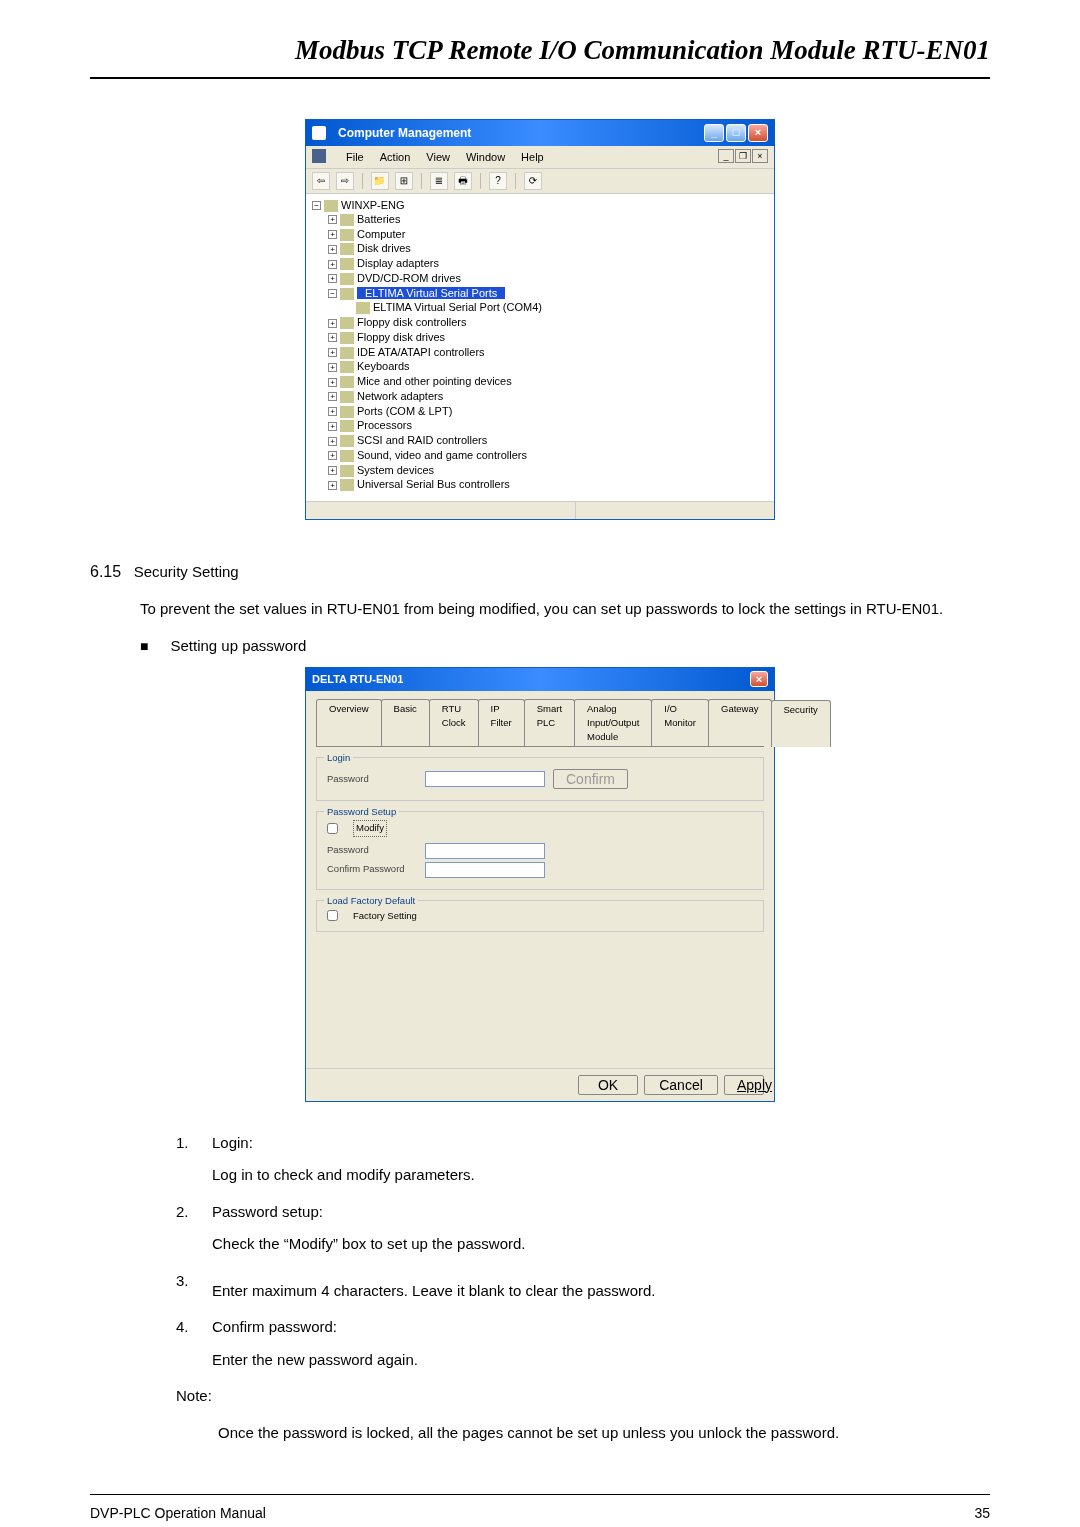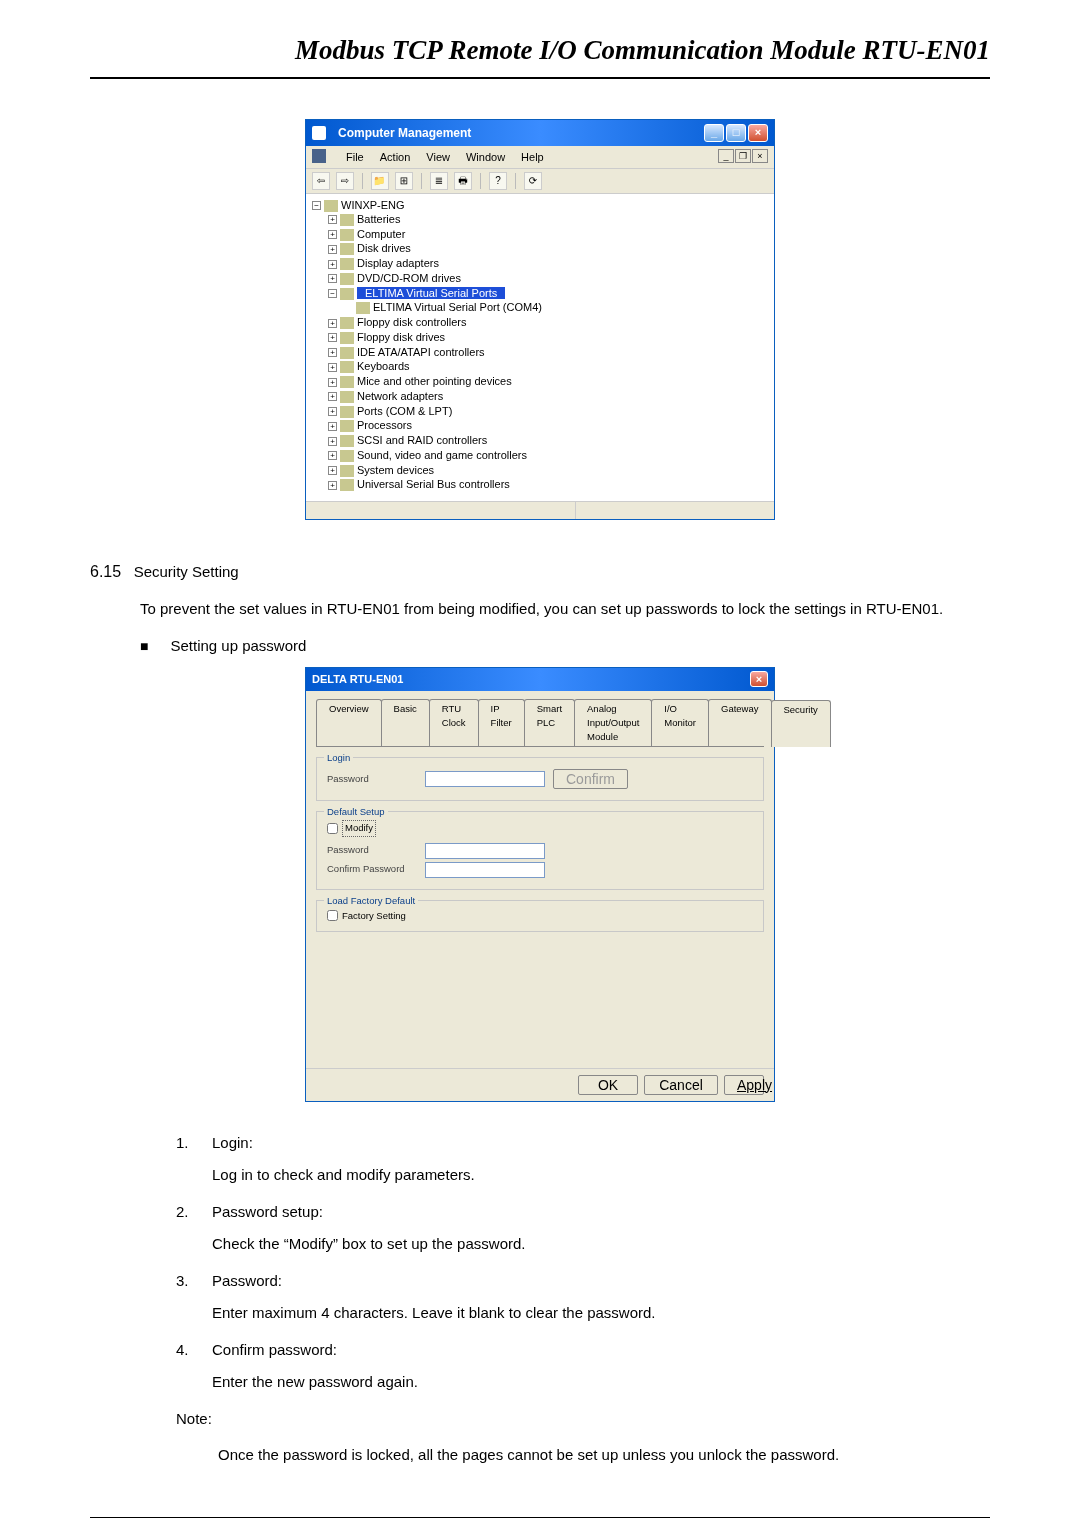--- a/index.html
+++ b/index.html
@@ -133,21 +133,21 @@
     padding: 8px 10px;
     position: relative;
     background: #ece9d8;
   }
   .sec-group-title { position: absolute; top: -7px; left: 7px; background: #ece9d8; padding: 0 3px; font-size: 9.5px; color: #0a3f8a;}
   .sec-row { display: flex; align-items: center; gap: 8px; margin: 3px 0; font-size: 9.5px; color: #444;}
   .sec-row label { width: 90px; }
   .sec-row input[type=text] { width: 120px; height: 16px; border: 1px solid #7a9ac8; background:#fff; font-size:9px; padding:0 2px;}
   .sec-btn { padding: 1px 12px; border: 1px solid #888; background: #ece9d8; font-size: 14px; border-radius: 2px;}
   .sec-btn.disabled { color: #9a9a9a; }
-  .sec-check { display: flex; align-items: center; gap: 4px; font-size: 9.5px; }
+  .sec-check { display: flex; align-items: center; gap: 15px; font-size: 9.5px; }
   .sec-check input { width: 11px; height: 11px; }
   .sec-footer { display: flex; justify-content: flex-end; gap: 6px; padding: 6px 10px; border-top: 1px solid #ccc; background:#ece9d8;}
   .sec-spacer { height: 120px; }
   
   .num-list { margin: 10px 0 10px 86px; }
   .num-item { display: flex; gap: 18px; margin-bottom: 14px; }
   .num-item .num { width: 18px; }
   .num-item .lbl { font-weight: normal; }
   .num-item .desc { margin-top: 10px; }
   .note-block { margin-left: 86px; margin-top: 4px; }
@@ -274,21 +274,21 @@
     <div class="sec-group">
       <div class="sec-group-title">Login</div>
       <div class="sec-row">
         <label>Password</label>
         <input type="text" style="">
         <button class="sec-btn disabled">Confirm</button>
       </div>
     </div>
 
     <div class="sec-group">
-      <div class="sec-group-title">Default Setup</div>
+      <div class="sec-group-title">Password Setup</div>
       <div class="sec-check">
         <input type="checkbox" style="">
         <span style="border:1px dotted #666;padding:0 2px;">Modify</span>
       </div>
       <div class="sec-row" style="margin-top:6px;">
         <label>Password</label>
         <input type="text" style="">
       </div>
       <div class="sec-row">
         <label>Confirm Password</label>
@@ -323,21 +323,20 @@
   <div class="num-item">
     <div class="num">2.</div>
     <div>
       <div class="lbl">Password setup:</div>
       <div class="desc">Check the “Modify” box to set up the password.</div>
     </div>
   </div>
   <div class="num-item">
     <div class="num">3.</div>
     <div>
-      <div class="lbl">Password:</div>
       <div class="desc">Enter maximum 4 characters. Leave it blank to clear the password.</div>
     </div>
   </div>
   <div class="num-item">
     <div class="num">4.</div>
     <div>
       <div class="lbl">Confirm password:</div>
       <div class="desc">Enter the new password again.</div>
     </div>
   </div>

